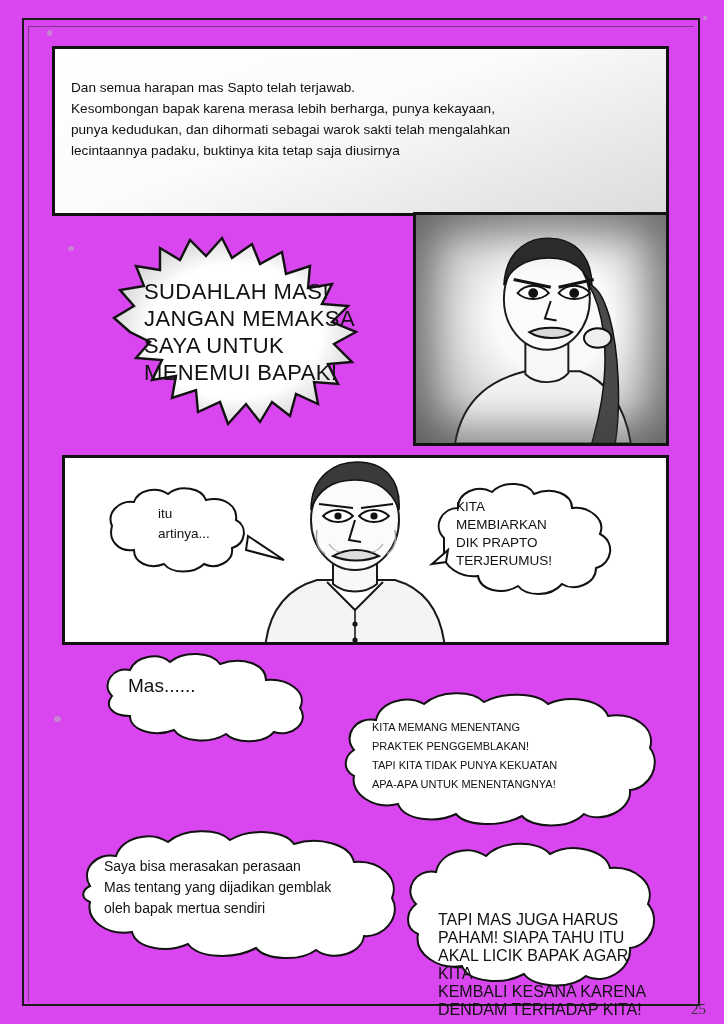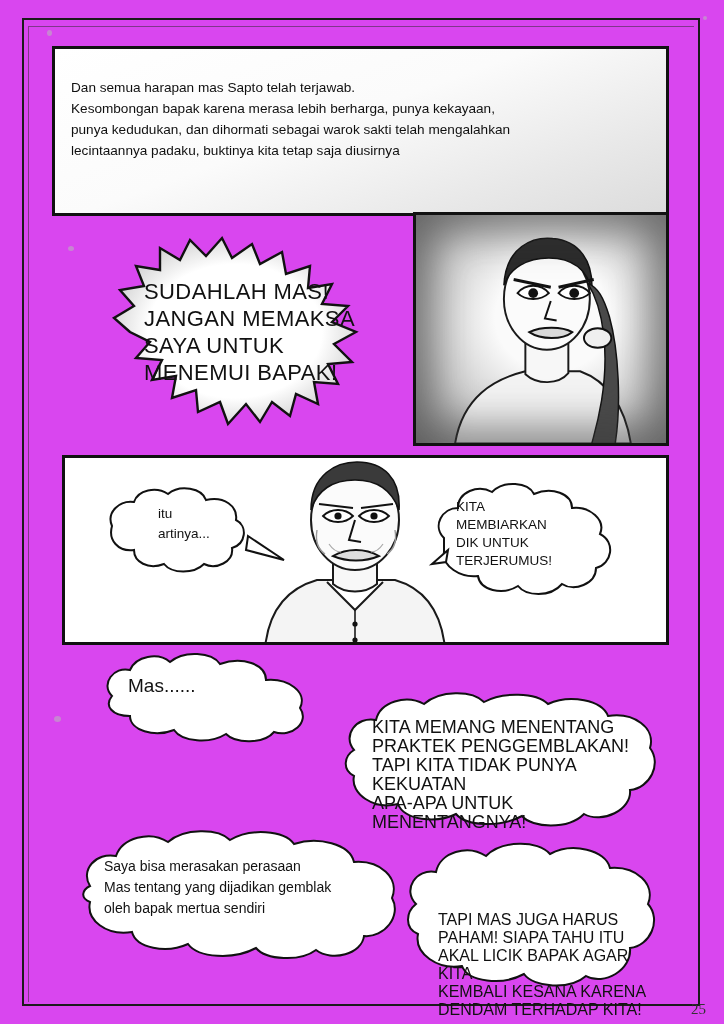--- a/index.html
+++ b/index.html
@@ -177,21 +177,21 @@
     position: absolute;
     left: 340px;
     top: 690px;
     width: 325px;
     height: 140px;
   }
   .bubble-menentang .txt {
     position: absolute;
     left: 32px; top: 28px;
     width: 275px;
-    font-size: 18px;
+    font-size: 11px;
     line-height: 19px;
     color: #111;
     white-space: pre-line;
   }
 
   .bubble-saya {
     position: absolute;
     left: 78px;
     top: 828px;
     width: 330px;
@@ -353,21 +353,21 @@
 
   <div class="bubble-kita">
     <svg viewBox="0 0 195 120" width="195" height="120">
       <path d="M14 58 C2 46 12 28 28 28 C28 12 48 4 62 12 C74 0 98 2 104 14 C122 6 142 14 142 28
                C160 26 176 40 170 54 C186 62 182 84 166 88 C166 104 144 112 132 104 C120 118 96 116 88 106
                C72 116 50 110 48 96 C30 98 12 86 14 72 Z" fill="#ffffff" stroke="#111" stroke-width="2"></path>
       <path d="M18 70 L2 84 L16 82 Z" fill="#ffffff" stroke="#111" stroke-width="2"></path>
     </svg>
     <div class="txt">KITA
 MEMBIARKAN
-DIK UNTUK
+DIK PRAPTO
 TERJERUMUS!</div>
   </div>
 
   <div class="bubble-mas">
     <svg viewBox="0 0 230 92" width="230" height="92">
       <path d="M16 46 C4 34 18 16 34 20 C40 6 62 2 74 12 C88 0 116 2 124 14 C146 6 170 14 170 30
                C192 28 212 42 204 58 C214 72 196 88 178 82 C168 94 140 94 130 84 C114 94 86 92 78 80
                C58 88 34 80 34 66 C16 66 8 56 16 46 Z" fill="#ffffff" stroke="#111" stroke-width="2"></path>
     </svg>
     <div class="txt">Mas......</div>

